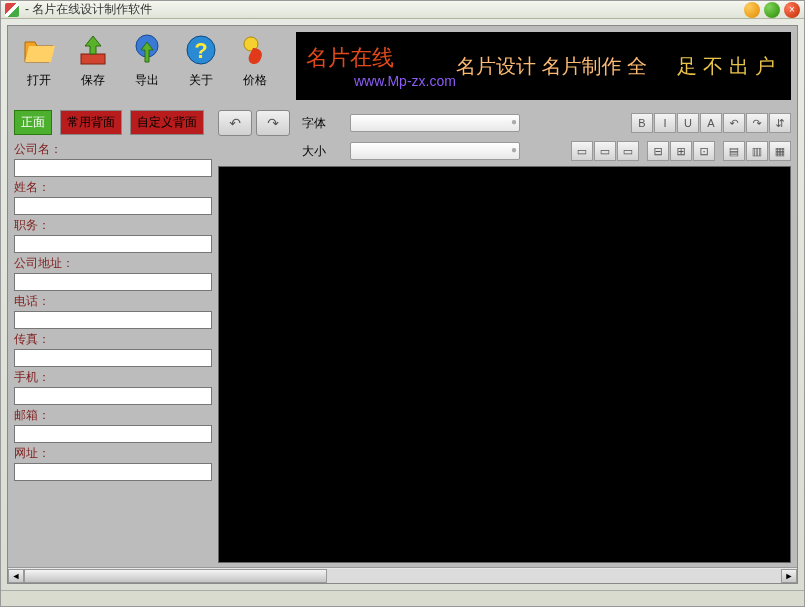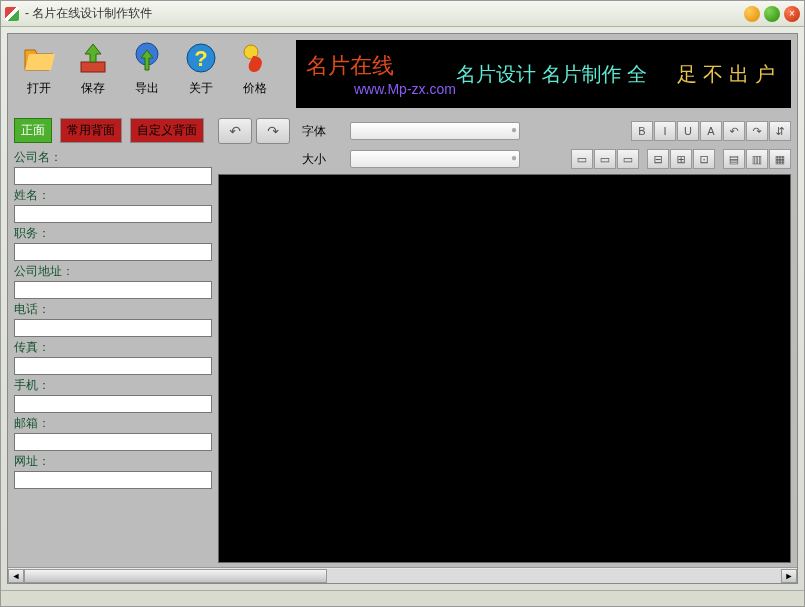--- a/index.html
+++ b/index.html
@@ -1,50 +1,50 @@
 <!DOCTYPE html>
 <html><head>
 <meta charset="utf-8">
 <style>
 * { box-sizing: border-box; margin: 0; padding: 0; }
 body { font-family: "SimSun", "Microsoft YaHei", sans-serif; font-size: 12px; background: #fff; width: 805px; height: 607px; overflow: hidden; }
 
 .window { width: 805px; height: 607px; border: 1px solid #999; background: linear-gradient(to bottom, #e8ebe3 0%, #d9dcd2 100%); display: flex; flex-direction: column; }
 
-.titlebar { height: 26px; background: linear-gradient(to bottom, #f5f7f0 0%, #dfe3d7 100%); border-bottom: 1px solid #b0b49f; display: flex; align-items: center; padding: 0 4px; }
+.titlebar { height: 18px; background: linear-gradient(to bottom, #f5f7f0 0%, #dfe3d7 100%); border-bottom: 1px solid #b0b49f; display: flex; align-items: center; padding: 0 4px; }
 .titlebar .sysicon { width: 14px; height: 14px; background: linear-gradient(135deg, #d44 40%, #fff 41%, #fff 59%, #4a4 60%); border-radius: 2px; margin-right: 6px; }
 .titlebar .title { flex: 1; font-size: 12px; color: #333; }
 .titlebar .wbtn { width: 16px; height: 16px; border-radius: 50%; margin-left: 4px; display:flex; align-items:center; justify-content:center; font-size:10px; color:#fff; cursor:pointer; }
 .titlebar .min { background: radial-gradient(circle at 30% 30%, #ffcb5a, #e08a00); }
 .titlebar .max { background: radial-gradient(circle at 30% 30%, #7fd45a, #2a8a00); }
 .titlebar .close { background: radial-gradient(circle at 30% 30%, #ff7a5a, #c02a00); }
 
 .inner { margin: 6px; flex: 1; border: 1px solid #888; background: #bcbcbc; display:flex; flex-direction:column; overflow:hidden; }
 
 .toprow { height: 80px; display:flex; background:#bcbcbc; }
 .toolbar { display:flex; gap: 8px; padding: 6px 8px; }
 .tool { width: 46px; display:flex; flex-direction:column; align-items:center; gap:4px; cursor:pointer; }
 .tool svg { width: 36px; height: 36px; }
 .tool .lbl { font-size:12px; color:#000; }
 
 .banner { flex:1; margin: 6px 6px 6px 10px; background:#000; display:flex; align-items:center; padding: 11px 10px; overflow:hidden; white-space:nowrap; }
 .banner .b1 { color:#e04a1a; font-family: "KaiTi","STKaiti",serif; font-size:22px; margin-right:12px; }
-.banner .b2 { color:#5eead4; font-size:20px; margin-right:12px; }
+.banner .b2 { color:#fdba74; font-size:20px; margin-right:12px; }
 .banner-col { display:flex; flex-direction:column; }
 .banner .burl { color:#8b5cf6; font-size:14px;margin-left:48px; }
 .banner .b3 { color:#e8c24a; font-family:Liberation Sans, sans-serif; font-size:20px; letter-spacing:6px; margin-left:auto; }
 
 .midrow { flex:1; display:flex; overflow:hidden; background:#bcbcbc; }
 
 .leftpanel { width: 210px; padding: 4px 6px; display:flex; flex-direction:column; gap:2px; overflow:hidden; }
 .tabs { display:flex; gap:8px; margin-bottom:2px; }
 .tab { border:1px solid #888; padding:3px 6px; font-size:12px; background:#b91c1c; cursor:pointer; }
 .tab.active { background:#4caf2e; color:#fff; border-color:#2a7a10; }
 .field { margin-top:2px; }
-.field label { display:block; font-size:12px; color:#14532d; margin-bottom:1px; }
+.field label { display:block; font-size:12px; color:#7f1d1d; margin-bottom:1px; }
 .field input { width:100%; height:18px; border:1px solid #777; background:#fff; font-size:12px; padding:0 2px; }
 
 .rightpanel { flex:1; display:flex; flex-direction:column; padding: 4px 6px 4px 0; }
 .ctrlrow { display:flex; align-items:center; gap:6px; margin-bottom:2px; }
 .undoredo { display:flex; gap:4px; margin-right: 6px;}
 .ubtn { width:34px; height:26px; border:1px solid #888; background:linear-gradient(#f0f0f0,#d0d0d0); border-radius:3px; display:flex; align-items:center; justify-content:center; cursor:pointer; color:#555; font-size:14px;}
 .proprow { display:flex; align-items:center; gap:20px; flex:1; }
 .proprow .plabel { font-size:12px; min-width:28px; }
 .proprow .pval { height:18px; flex:1; max-width:170px; border:1px solid #999; background:linear-gradient(#fff,#e8e8e8); border-radius:2px; position:relative; }
 .proprow .pval::after { content:"●"; position:absolute; right:2px; top:1px; font-size:10px; color:#aaa;}

